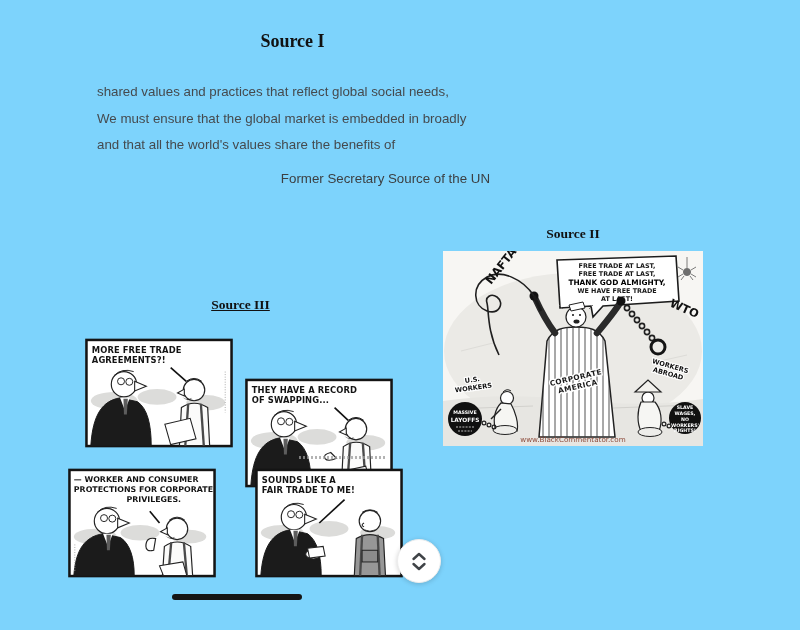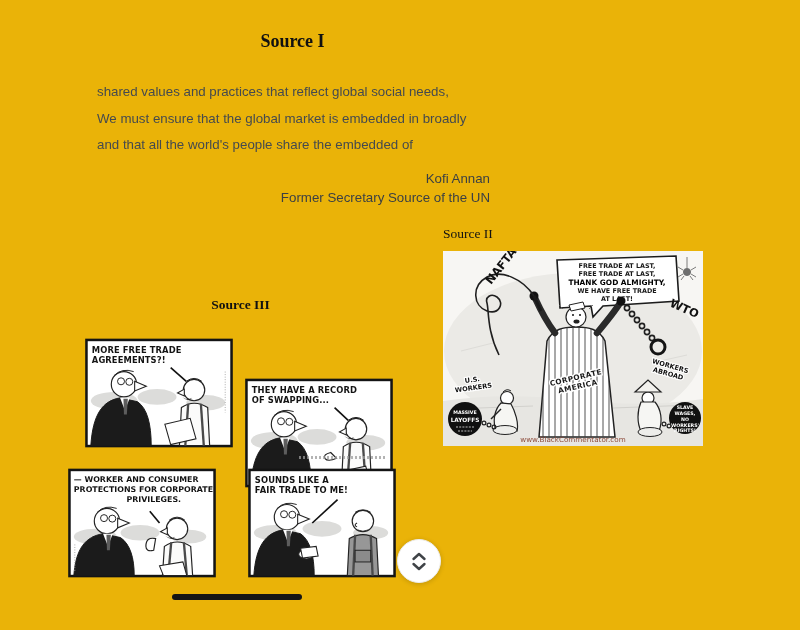--- a/index.html
+++ b/index.html
@@ -1,39 +1,39 @@
 <!DOCTYPE html>
 <html><head>
 <meta charset="utf-8">
 <style>
   html,body{margin:0;padding:0;background:#fff;}
-  #page{position:relative;width:800px;height:630px;background:#eab308;overflow:hidden;
+  #page{position:relative;width:800px;height:630px;background:#7dd3fc;overflow:hidden;
         font-family:"Liberation Sans",sans-serif;color:#3c4043;}
 
   
   .src1-title{position:absolute;left:85px;top:31px;width:415px;text-align:center;
     font-family:"Liberation Serif",serif;font-weight:bold;font-size:18px;color:#111;}
   .quote{position:absolute;left:97px;top:79px;width:400px;font-size:13.3px;
     line-height:26.5px;color:#454a4e;}
   .attrib{position:absolute;left:97px;top:169px;width:393px;text-align:right;
     font-size:13.3px;line-height:19px;color:#3c4043;}
 
   
-  .src2-title{position:absolute;left:443px;top:226px;width:260px;
-    font-family:"Liberation Serif",serif;font-weight:normal;font-size:13.5px;color:#111;}
+  .src2-title{position:absolute;left:443px;top:226px;width:260px;text-align:center;
+    font-family:"Liberation Serif",serif;font-weight:bold;font-size:13.5px;color:#111;}
   .cartoon2{position:absolute;left:443px;top:251px;width:260px;height:195px;}
   .cartoon2 svg{width:100%;height:100%;display:block;}
 
   
   .src3-title{position:absolute;left:85px;top:297px;width:311px;text-align:center;
-    font-family:"Liberation Serif",serif;font-weight:bold;font-size:13.5px;color:#111;}
+    font-family:"Liberation Serif",serif;font-weight:bold;font-size:13.5px;color:#111;text-decoration:underline;}
   .panel{position:absolute;width:148px;height:112px;}
   .panel svg{width:100%;height:100%;display:block;}
   #panel1{left:85px;top:337px;} #panel2{left:245px;top:337px;margin-top:40px;}
-  #panel3{left:68px;top:467px;} #panel4{left:248px;top:467px;}
+  #panel3{left:68px;top:467px;} #panel4{left:255px;top:467px;}
   .microcredit{position:absolute;left:299px;top:456px;width:86px;height:3px;opacity:.75;
     background:repeating-linear-gradient(90deg,#9a9a9a 0 2px,transparent 2px 4px);}
 
   
   .pframe{fill:#fff;stroke:#141414;stroke-width:2.6;}
   .cloud{fill:#dcdcda;}
   .suit{fill:#1b1b1b;stroke:#1b1b1b;stroke-width:1;}
   .skin{fill:#fff;stroke:#222;stroke-width:1.2;}
   .nose{fill:#fff;stroke:#222;stroke-width:1.1;}
   .lens{fill:none;stroke:#222;stroke-width:1;}
@@ -74,24 +74,23 @@
 </style>
 </head>
 <body>
 
 <div id="page">
 
   <div class="src1-title">Source I</div>
   <div class="quote">
     <div>shared values and practices that reflect global social needs,</div>
     <div>We must ensure that the global market is embedded in broadly</div>
-    <div>and that all the world's people share the embedded of</div>
+    <div>and that all the world's values share the benefits of</div>
   </div>
   <div class="attrib">
-    <div>Kofi Annan</div>
     <div>Former Secretary Source of the UN</div>
   </div>
 
   <div class="src2-title">Source II</div>
   <div class="cartoon2">
     <svg viewBox="0 0 260 195">
       <rect x="0" y="0" width="260" height="195" fill="#f7f6f3"></rect>
       <ellipse cx="130" cy="100" rx="129" ry="78" fill="#ebeae6"></ellipse>
       <path d="M0,150 Q60,141 130,149 T260,148 L260,195 L0,195 Z" fill="#e7e6e2"></path>
       <line x1="10" y1="158" x2="90" y2="155" stroke="#d2d1cd" stroke-width="1"></line>

